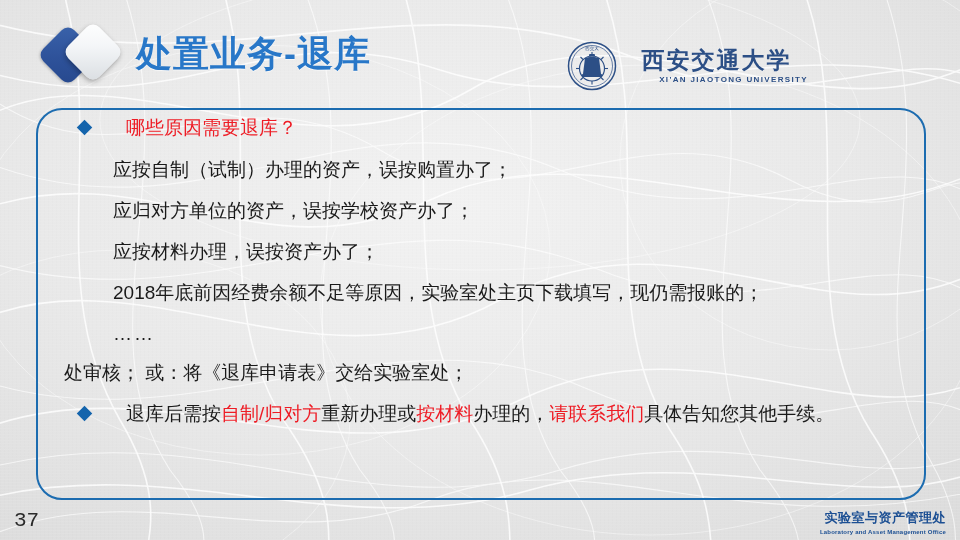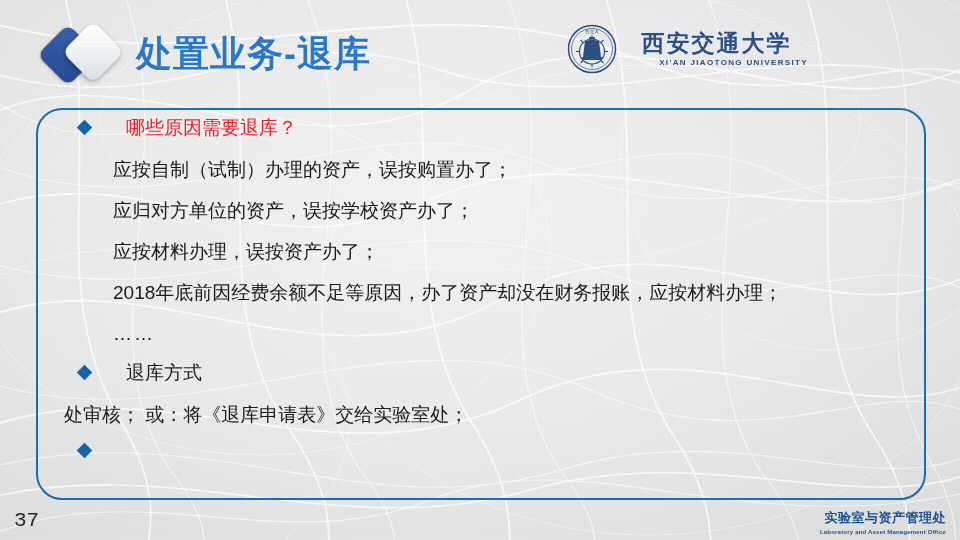--- a/index.html
+++ b/index.html
@@ -70,21 +70,21 @@
     font-weight: bold;
     color: #2877c8;
     letter-spacing: 1px;
     white-space: nowrap;
     text-shadow: 0 1px 0 rgba(255,255,255,0.55);
   }
 
   
   .uni-logo {
     position: absolute;
-    right: 16px; top: 24px;
+    right: 16px; top: 41px;
     display: flex;
     align-items: center;
     gap: 8px;
   }
   .uni-seal { width: 50px; height: 50px; display: block; }
   .uni-wordmark { display: flex; flex-direction: column; align-items: center; }
   .uni-cn {
     font-size: 23px;
     font-weight: bold;
     color: #2c4f86;
@@ -279,32 +279,29 @@
   <div class="content-inner">
 
     <div class="bullet-row row-h1 indent-0">
       <span class="bullet-diamond"></span>
       <span class="line txt-red">哪些原因需要退库？</span>
     </div>
 
     <div class="line indent-1 row-h2">应按自制（试制）办理的资产，误按购置办了；</div>
     <div class="line indent-1 row-h2">应归对方单位的资产，误按学校资产办了；</div>
     <div class="line indent-1 row-h2">应按材料办理，误按资产办了；</div>
-    <div class="line indent-1 row-h2">2018年底前因经费余额不足等原因，办了资产却没在财务报账，应按材料办理；</div>
+    <div class="line indent-1 row-h2">2018年底前因经费余额不足等原因，实验室处主页下载填写，现仍需报账的；</div>
     <div class="line indent-1 row-h3 ellipsis-line">……</div>
 
-    <div class="bullet-row row-h1 indent-0">
-      <span class="bullet-diamond"></span>
-      <span class="line txt-dark">退库方式</span>
-    </div>
 
     <div class="line row-h2" style="padding-left:10px;">处审核； 或：将《退库申请表》交给实验室处；</div>
 
     <div class="bullet-row indent-0">
       <span class="bullet-diamond"></span>
+      <span class="line"><span class="txt-dark">退库后需按</span><span class="txt-red">自制/归对方</span><span class="txt-dark">重新办理或</span><span class="txt-red">按材料</span><span class="txt-dark">办理的，</span><span class="txt-red">请联系我们</span><span class="txt-dark">具体告知您其他手续。</span></span>
     </div>
 
   </div>
 
   <div class="page-number">37</div>
 
   <div class="footer-brand">
     <div class="footer-cn">实验室与资产管理处</div>
     <div class="footer-en">Laboratory and Asset Management Office</div>
   </div>

